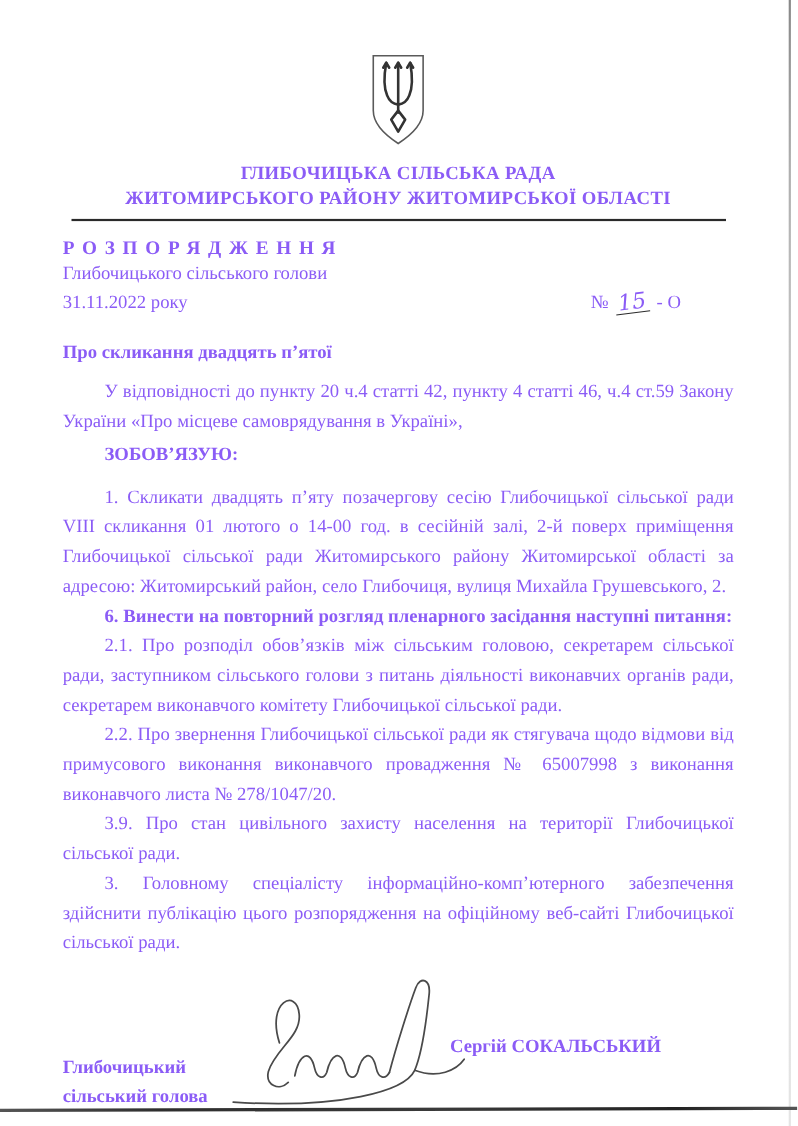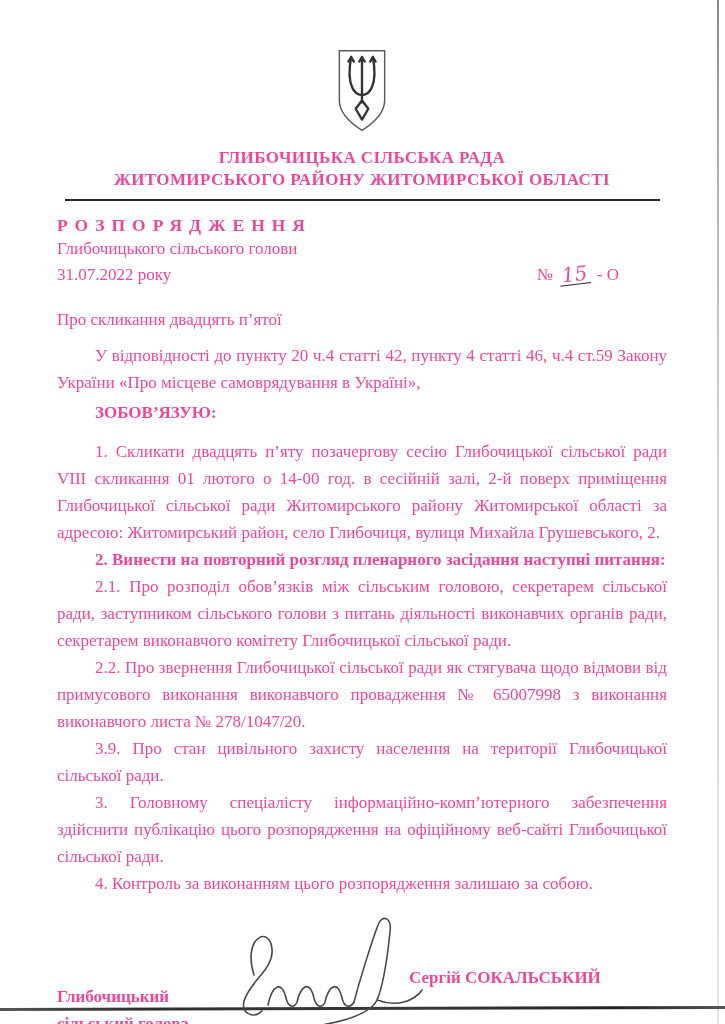--- a/index.html
+++ b/index.html
@@ -1,21 +1,21 @@
 <!DOCTYPE html>
 <html><head>
 <meta charset="utf-8">
 <style>
   html,body{margin:0;padding:0;background:#ffffff;}
   .page{
     position:relative;
     width:725px;height:1024px;
     background:#ffffff;
     font-family:"Liberation Serif", serif;
-    color:#ec4899;
+    color:#8b5cf6;
     overflow:hidden;
     box-sizing:border-box;
     padding:48px 58px 0 57px;
   }
   
   .scan-edge-right{
     position:absolute;top:0;right:6px;width:2px;height:1024px;
     background:linear-gradient(#6a6a6a 0%, #9a9a9a 15%, #c9c9c9 45%, #dedede 100%);
     opacity:.8;
   }
@@ -34,21 +34,21 @@
   .doc-sub{ text-align:left; font-size:17px; margin-top:3px;}
   .meta-row{ display:flex; justify-content:space-between; align-items:flex-end; margin-top:6px; font-size:17px;}
   .number{ display:flex; align-items:flex-end; gap:6px; padding-right:48px;}
   .hand{
     font-family:"DejaVu Serif", serif;
     font-style:italic; font-size:20px; line-height:18px;
     transform:rotate(-7deg); display:inline-block;
     border-bottom:1.5px solid #2a2a2a; padding:0 3px 1px 3px;
   }
   
-  .subject{ margin-top:22px; font-weight:normal; font-size:17px; line-height:25px;}
+  .subject{ margin-top:22px; font-weight:bold; font-size:17px; line-height:25px;}
   
   .para{
     margin:0; font-size:17px; line-height:27px;
     text-align:justify; text-indent:38px;
   }
   .preamble{ margin-top:10px;}
   .obligate{ margin-top:3px; margin-bottom:12px;}
   .bold{ font-weight:bold;}
   
   .sig-block{ position:relative; margin-top:34px; height:150px;}
@@ -81,42 +81,41 @@
   <div class="org">
     <div>ГЛИБОЧИЦЬКА СІЛЬСЬКА РАДА</div>
     <div>ЖИТОМИРСЬКОГО РАЙОНУ ЖИТОМИРСЬКОЇ ОБЛАСТІ</div>
   </div>
   <div class="rule"></div>
 
   <div class="doc-type">РОЗПОРЯДЖЕННЯ</div>
   <div class="doc-sub">Глибочицького сільського голови</div>
 
   <div class="meta-row">
-    <span>31.07.2022 року</span>
+    <span>31.11.2022 року</span>
     <span class="number">
       <span>№</span>
       <span class="hand">15</span>
       <span>- О</span>
     </span>
   </div>
 
   <div class="subject">
     <div>Про скликання двадцять п’ятої</div>
   </div>
 
   <p class="para preamble">У відповідності до пункту 20 ч.4 статті 42, пункту 4 статті 46, ч.4 ст.59 Закону України «Про місцеве самоврядування в Україні»,</p>
   <p class="para obligate bold">ЗОБОВ’ЯЗУЮ:</p>
 
   <p class="para">1. Скликати двадцять п’яту позачергову сесію Глибочицької сільської ради VIII скликання 01 лютого о 14-00 год. в сесійній залі, 2-й поверх приміщення Глибочицької сільської ради Житомирського району Житомирської області за адресою: Житомирський район, село Глибочиця, вулиця Михайла Грушевського, 2.</p>
-  <p class="para bold">2. Винести на повторний розгляд пленарного засідання наступні питання:</p>
+  <p class="para bold">6. Винести на повторний розгляд пленарного засідання наступні питання:</p>
   <p class="para">2.1. Про розподіл обов’язків між сільським головою, секретарем сільської ради, заступником сільського голови з питань діяльності виконавчих органів ради, секретарем виконавчого комітету Глибочицької сільської ради.</p>
   <p class="para">2.2. Про звернення Глибочицької сільської ради як стягувача щодо відмови від примусового виконання виконавчого провадження № 65007998 з виконання виконавчого листа № 278/1047/20.</p>
   <p class="para">3.9. Про стан цивільного захисту населення на території Глибочицької сільської ради.</p>
   <p class="para">3. Головному спеціалісту інформаційно-комп’ютерного забезпечення здійснити публікацію цього розпорядження на офіційному веб-сайті Глибочицької сільської ради.</p>
-  <p class="para">4. Контроль за виконанням цього розпорядження залишаю за собою.</p>
 
   <div class="sig-block">
     <div class="sig-post">
       <div>Глибочицький</div>
       <div>сільський голова</div>
     </div>
 
     <svg class="sig-svg" width="260" height="140" viewBox="0 0 260 140" aria-hidden="true">
       <path d="M52,62 C40,24 68,12 70,36 C72,56 48,68 42,88 C39,101 52,106 60,98"></path>
       <path d="M66,92 C70,72 80,67 84,85 C86,94 92,96 95,89 C99,72 108,67 112,85 C114,94 120,96 123,89 C127,72 136,67 140,85 C142,94 148,96 152,89"></path>

